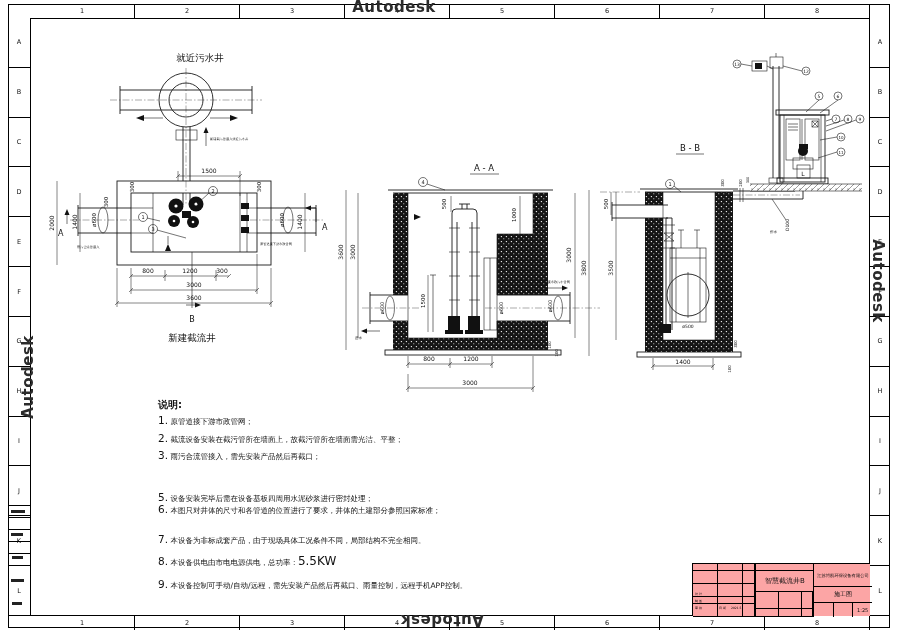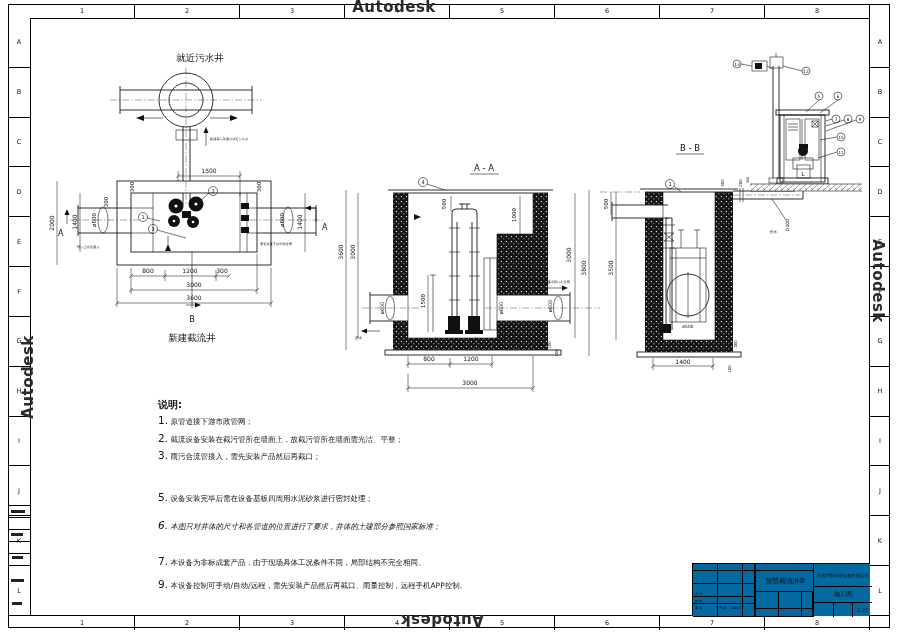--- a/index.html
+++ b/index.html
@@ -28,21 +28,21 @@
   .blk{fill:#111;stroke:none;}
   .wht{fill:#fff;stroke:none;}
   text{fill:#111;}
   
   .notes{position:absolute;left:158px;top:398px;width:345px;height:210px;}
   .note{position:absolute;left:0;white-space:nowrap;font-size:7.5px;}
   .note .num{font-size:10.5px;}
   .note .big{font-size:12px;}
   .notes-heading{font-size:10px;font-weight:bold;}
   
-  .tblock{position:absolute;left:692px;top:563px;width:178px;height:53px;border-left:1px solid #000;border-top:1px solid #000;box-sizing:border-box;background:#0369a1;}
+  .tblock{position:absolute;left:692px;top:563px;width:178px;height:53px;border-left:1px solid #000;border-top:1px solid #000;box-sizing:border-box;background:#fca5a5;}
   .tb-grid{position:absolute;left:0;top:0;width:62px;height:53px;
      background-image:repeating-linear-gradient(to bottom,transparent 0 6.1px,#000 6.1px 6.6px),
                       repeating-linear-gradient(to right,transparent 0 11.9px,#000 11.9px 12.4px);}
   .tb-f{position:absolute;font-size:3px;white-space:nowrap;color:#000;}
   .tb-center{position:absolute;left:62px;top:0;width:58px;height:53px;border-left:0.5px solid #000;box-sizing:border-box;}
   .tb-title{position:absolute;left:0;top:6px;width:58px;height:22px;border-top:0.5px solid #000;border-bottom:0.5px solid #000;
      display:flex;align-items:center;justify-content:center;font-size:7px;box-sizing:border-box;}
   .tb-minigrid{position:absolute;left:0;top:28px;width:58px;height:25px;
      background-image:repeating-linear-gradient(to bottom,transparent 0 7.8px,#000 7.8px 8.3px),
                       repeating-linear-gradient(to right,transparent 0 10.9px,#000 10.9px 11.4px);}
@@ -372,22 +372,23 @@
       <text x="749" y="180" font-size="3.5" text-anchor="middle" transform="rotate(-90 749 180)">300</text>
     </g>
   </svg>
 
   <div class="notes">
     <div class="note notes-heading" style="top:0;">说明:</div>
     <div class="note" style="top:15px;"><span class="num">1.</span> <span>原管道接下游市政管网；</span><span class="big"></span></div>
     <div class="note" style="top:33px;"><span class="num">2.</span> <span>截流设备安装在截污管所在墙面上，故截污管所在墙面需光洁、平整；</span><span class="big"></span></div>
     <div class="note" style="top:50px;"><span class="num">3.</span> <span>雨污合流管接入，需先安装产品然后再截口；</span><span class="big"></span></div>
     <div class="note" style="top:79px;margin-top:13px;"><span class="num">5.</span> <span>设备安装完毕后需在设备基板四周用水泥砂浆进行密封处理；</span><span class="big"></span></div>
-    <div class="note" style="top:120px;font-style:italic;"><span class="num">6.</span> <span>本图只对井体的尺寸和各管道的位置进行了要求，井体的土建部分参照国家标准；</span><span class="big"></span></div>
-    <div class="note" style="top:134px;margin-top:22px;"><span class="num">7.</span> <span>本设备为非标成套产品，由于现场具体工况条件不同，局部结构不完全相同。</span><span class="big"></span></div>
+    <div class="note" style="top:104px;"><span class="num">6.</span> <span>本图只对井体的尺寸和各管道的位置进行了要求，井体的土建部分参照国家标准；</span><span class="big"></span></div>
+    <div class="note" style="top:134px;"><span class="num">7.</span> <span>本设备为非标成套产品，由于现场具体工况条件不同，局部结构不完全相同。</span><span class="big"></span></div>
+    <div class="note" style="top:156px;"><span class="num">8.</span> <span>本设备供电由市电电源供电，总功率：</span><span class="big">5.5KW</span></div>
     <div class="note" style="top:179px;"><span class="num">9.</span> <span>本设备控制可手动/自动/远程，需先安装产品然后再截口、雨量控制，远程手机APP控制。</span><span class="big"></span></div>
   </div>
 
   <div class="tblock">
     <div class="tb-grid">
       <span class="tb-f" style="left:2px;top:28px;">设 计</span>
       <span class="tb-f" style="left:2px;top:35px;">制 图</span>
       <span class="tb-f" style="left:2px;top:42px;">审 核</span>
       <span class="tb-f" style="left:26px;top:42px;">日 期</span>
       <span class="tb-f" style="left:38px;top:42px;">2021.5</span>

